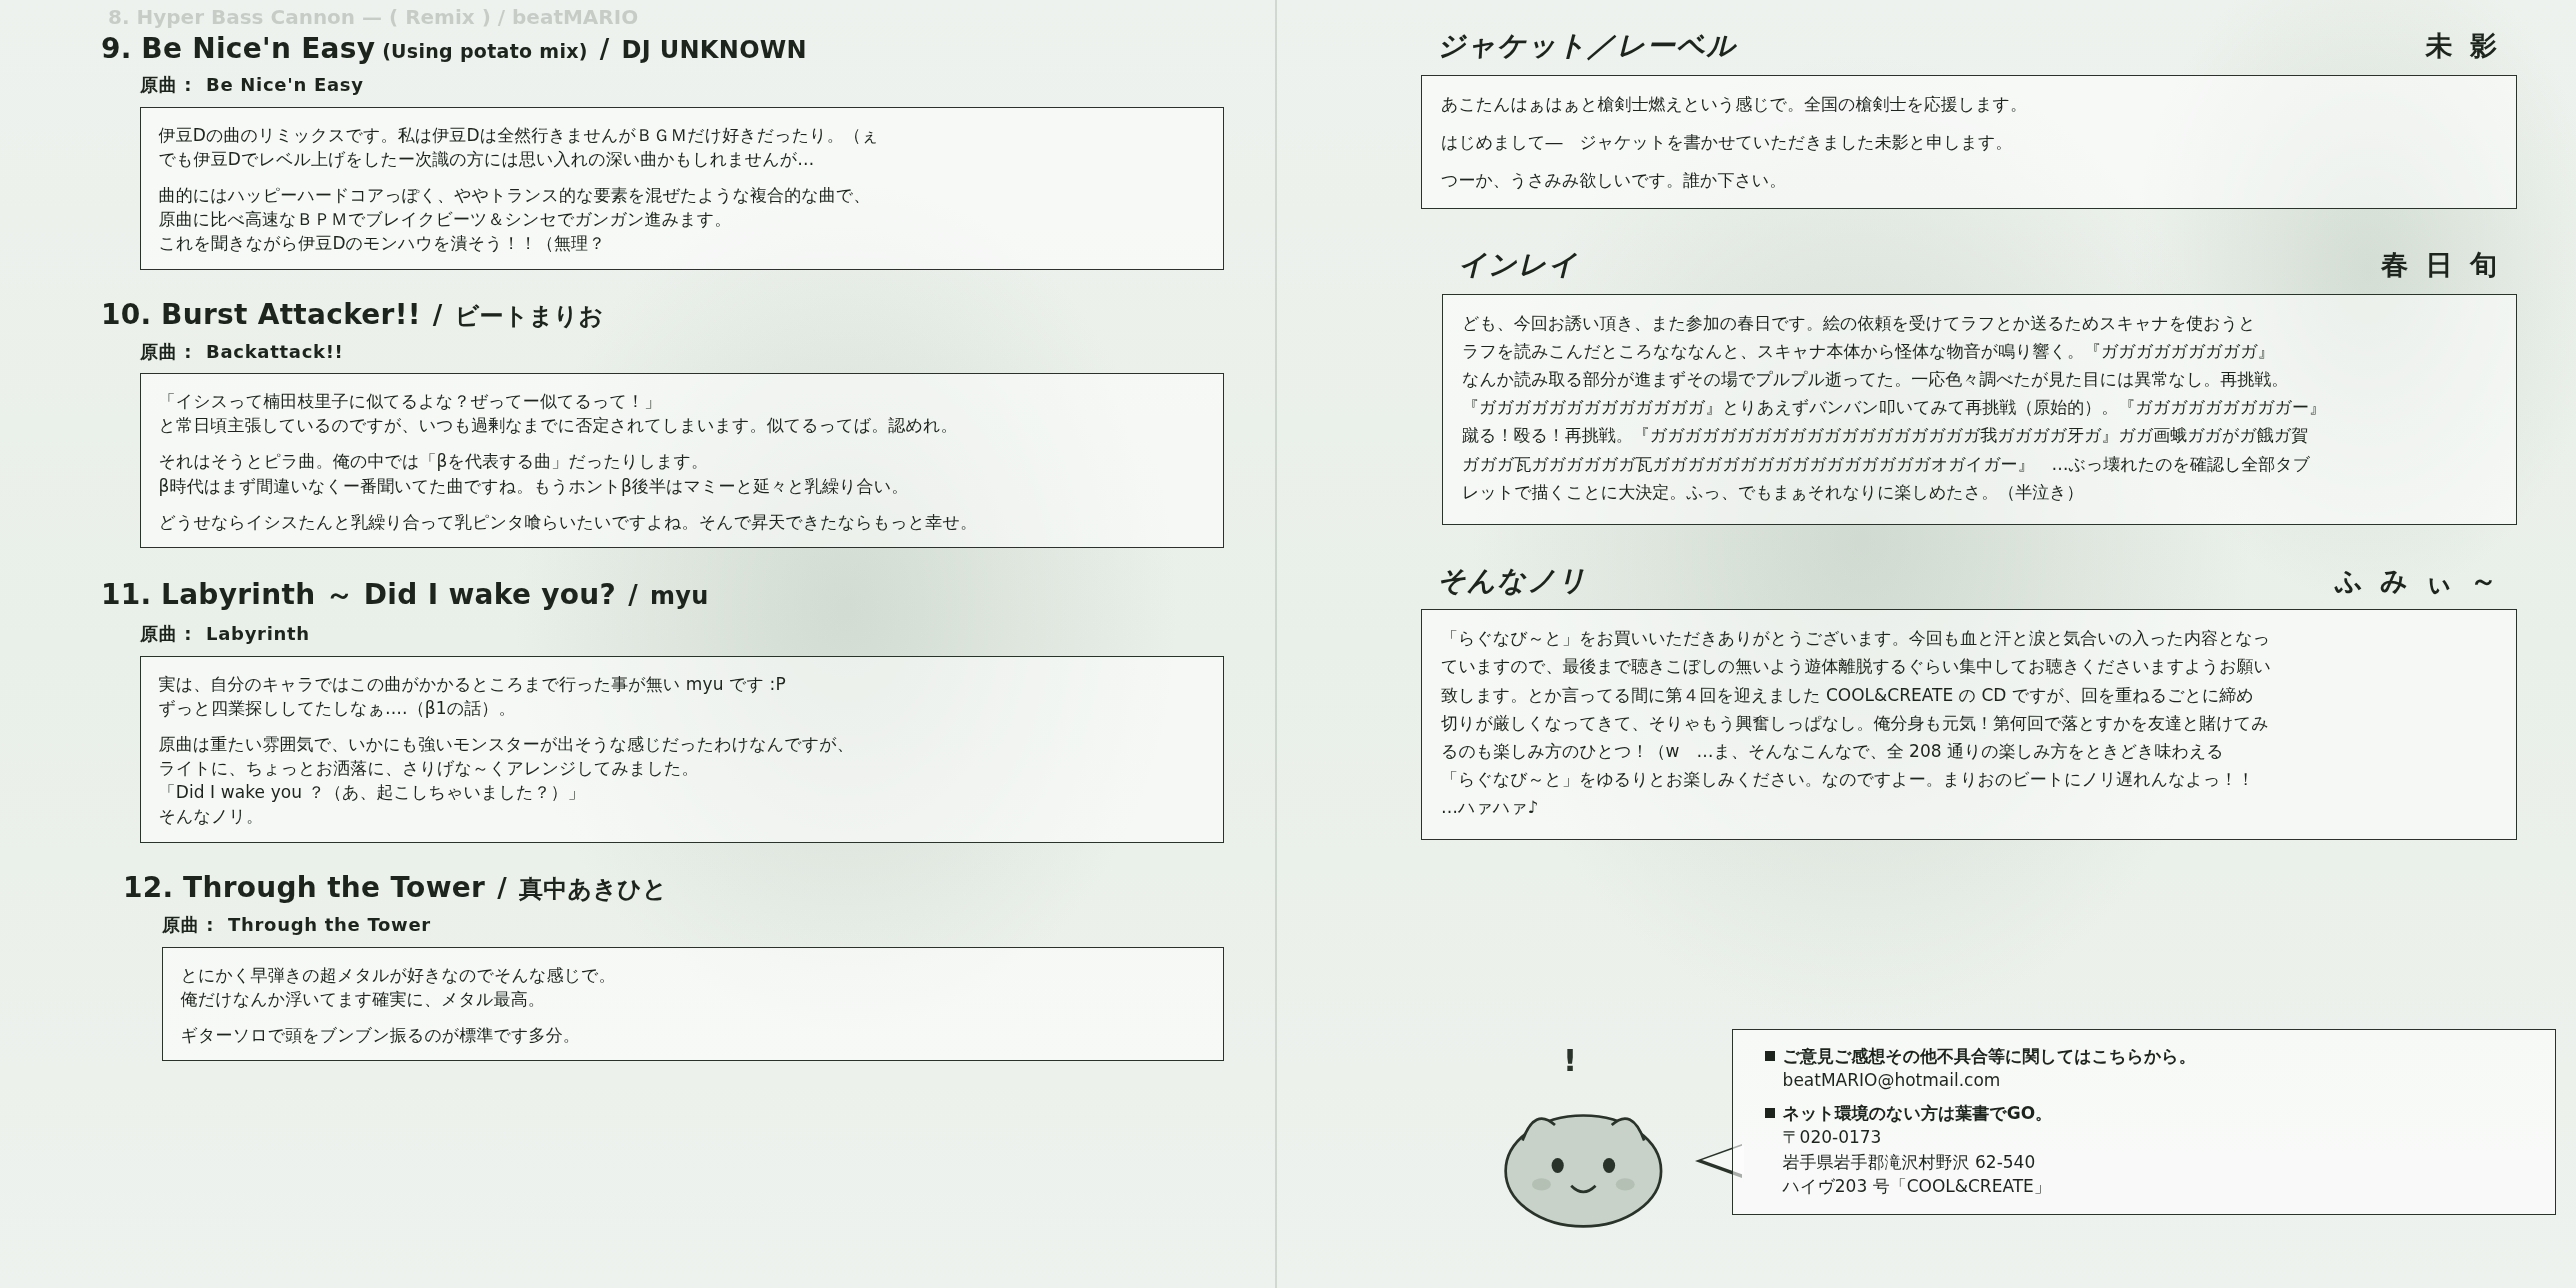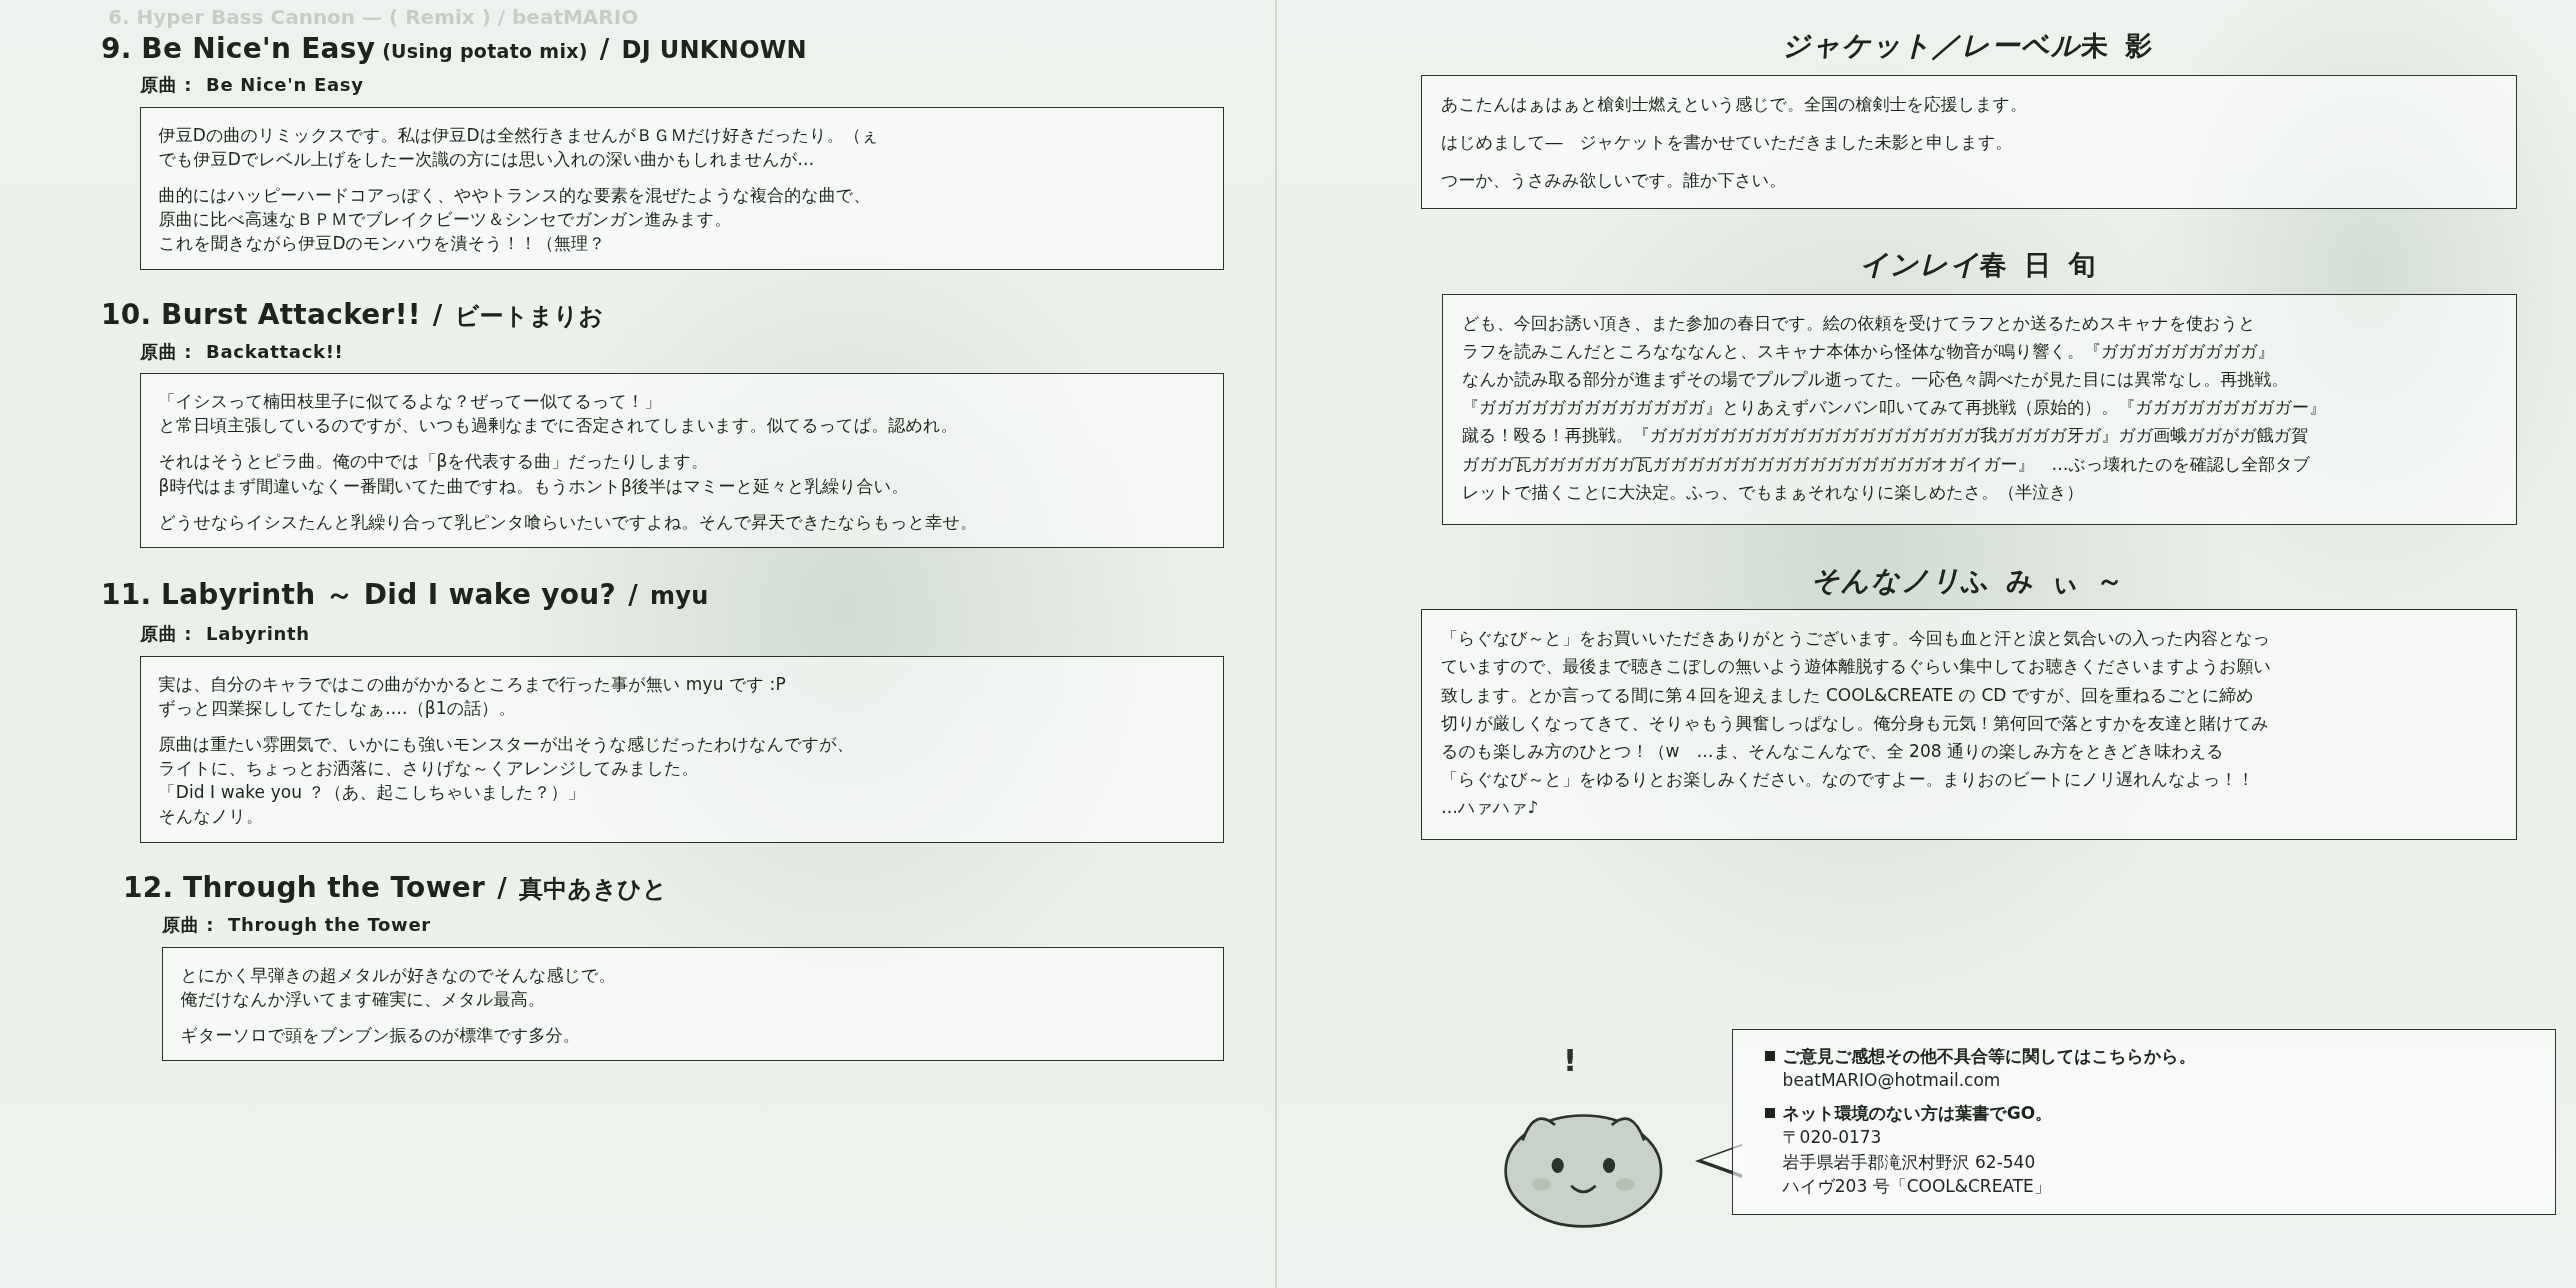--- a/index.html
+++ b/index.html
@@ -59,21 +59,21 @@
     margin:0 0 12px 0;
     font-size:17px;
     line-height:1.42;
     letter-spacing:0.1px;
   }
   .box p:last-child{margin-bottom:0;}
 
   
   .credit{margin-bottom:12px;}
   .credit-head{
-    display:flex;justify-content:center;align-items:baseline;
+    display:flex;justify-content:space-between;align-items:baseline;
     padding:0 16px 0 16px;
   }
   .credit-role{
     font-size:28px;font-weight:bold;
     font-style:italic;
     letter-spacing:1.4px;
   }
   .credit-name{
     font-size:27px;font-weight:bold;letter-spacing:4px;
   }
@@ -131,21 +131,21 @@
   }
 </style>
 </head>
 <body>
 
 <div class="bg-art"></div>
 <div class="spine"></div>
 
 <div class="page">
 
-  <div class="ghost">6. Hyper Bass Cannon — ( Remix )   /   beatMARIO</div>
+  <div class="ghost">8. Hyper Bass Cannon — ( Remix )   /   beatMARIO</div>
 
   <div class="col left-col">
 
     <div class="track" style="margin-top:32px;">
       <div class="track-head">
         <span class="t-num">9.</span>
         <span class="t-title">Be Nice'n Easy</span>
         <span class="t-sub">(Using potato mix)</span>
         <span class="t-slash">/</span>
         <span class="t-artist">DJ UNKNOWN</span>

